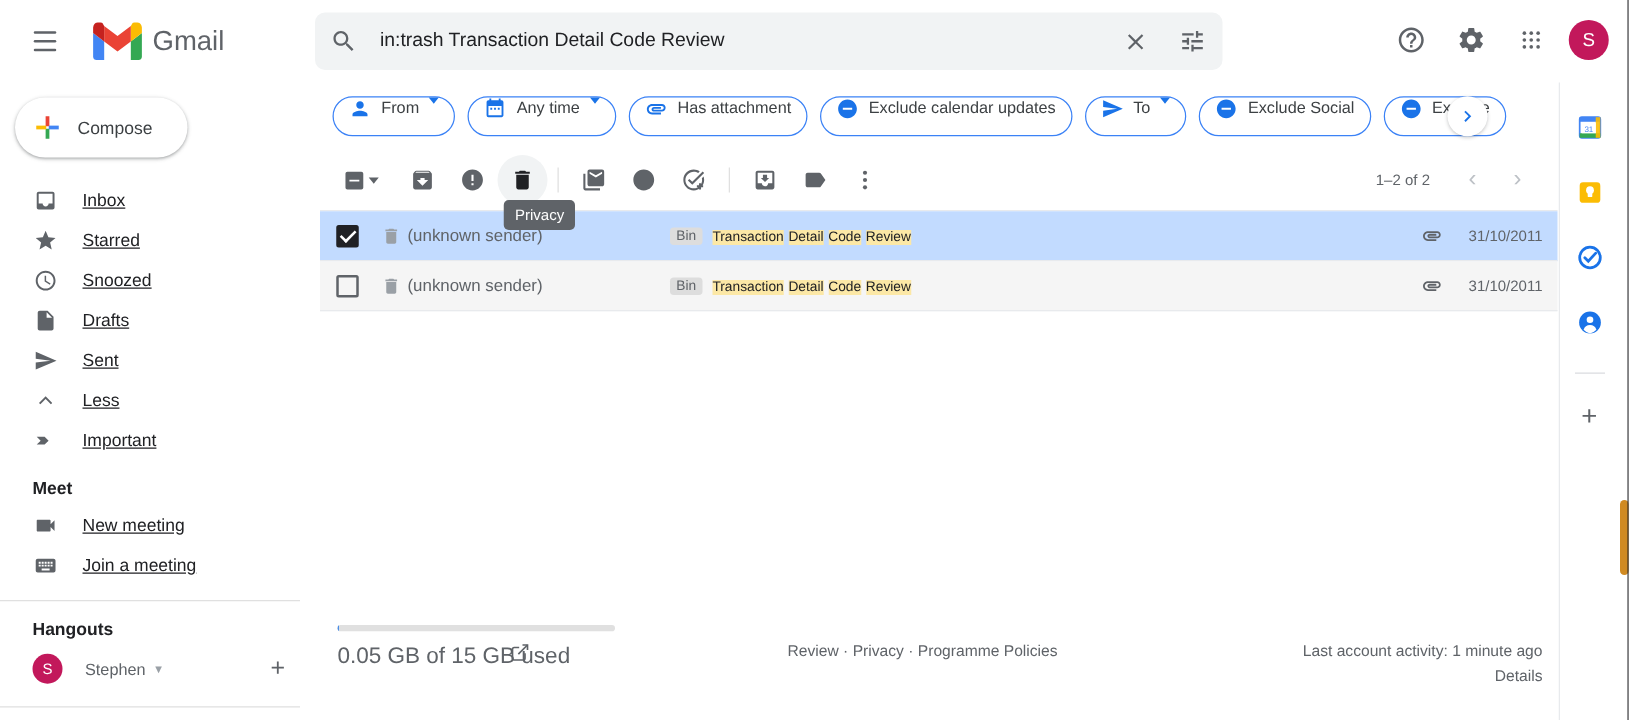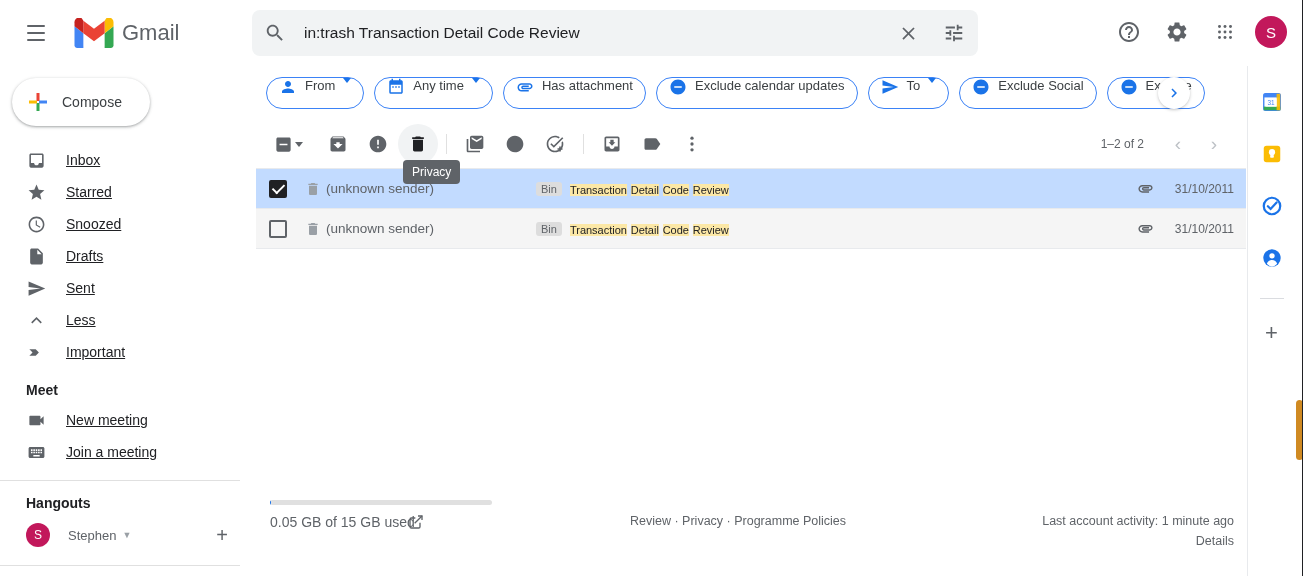--- a/index.html
+++ b/index.html
@@ -184,21 +184,21 @@
   .row-right { display: flex; align-items: center; margin-right: 12px; }
   .row-date { font-size: 12px; color: #5f6368; width: 68px; text-align: right; }
 
   
   .footer { position: absolute; left: 0; bottom: 22px; width: 990px; height: 60px; }
   .storage-bar {
     position: absolute; left: 14px; top: 6px; width: 222px; height: 5px;
     background: #e0e0e0; border-radius: 3px; overflow: hidden;
   }
   .storage-fill { height: 5px; background: #1a73e8; width: 1%; }
-  .storage-text { position: absolute; left: 14px; top: 20px; font-size: 14px; color: #5f6368; }
+  .storage-text { position: absolute; left: 14px; top: 20px; font-size: 18px; color: #5f6368; }
   .storage-ext { position: absolute; left: 152px; top: 20px; cursor: pointer; }
   .legal { position: absolute; left: 374px; top: 20px; font-size: 12.5px; color: #5f6368; }
   .legal a { color: #5f6368; text-decoration: none; cursor: pointer; }
   .activity { position: absolute; right: 12px; top: 20px; font-size: 12.5px; color: #5f6368; text-align: right; }
   .activity-details { position: absolute; right: 12px; top: 40px; font-size: 12.5px; color: #5f6368; cursor: pointer; }
 
   
   .rail {
     position: absolute; right: 8px; top: 66px; width: 48px; height: 510px;
     background: #fff; border-left: 1px solid #e8eaed;

